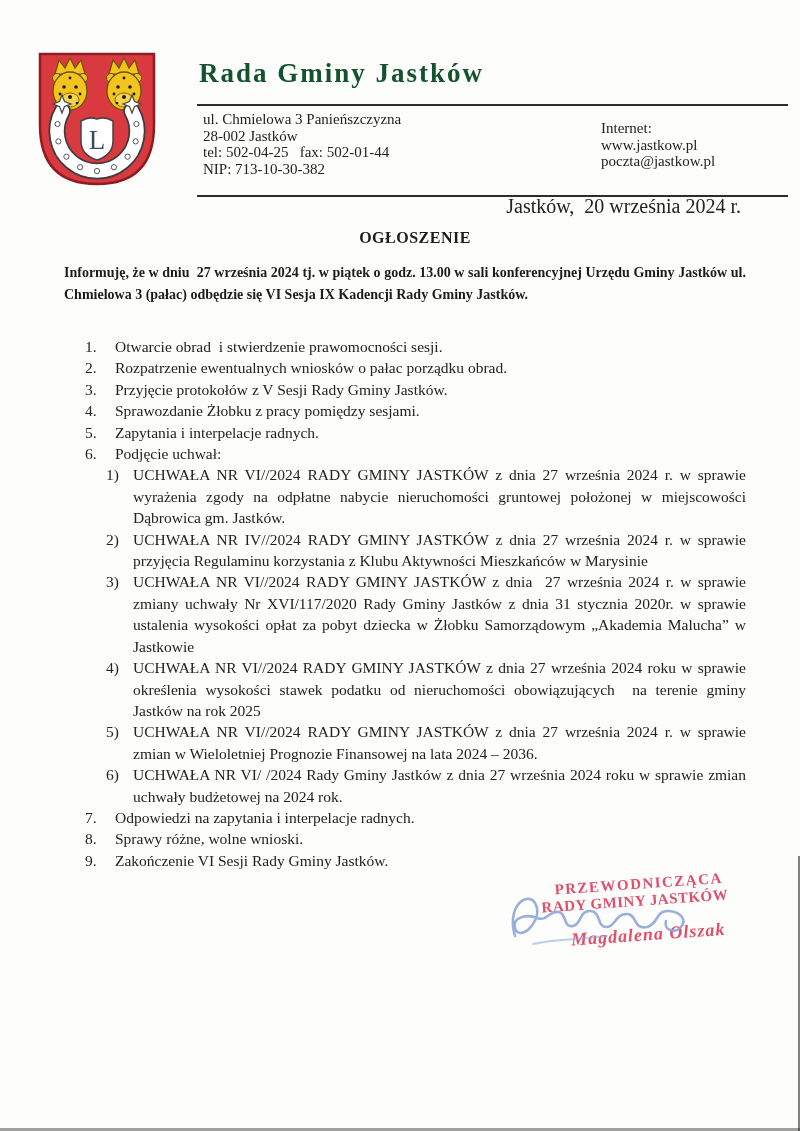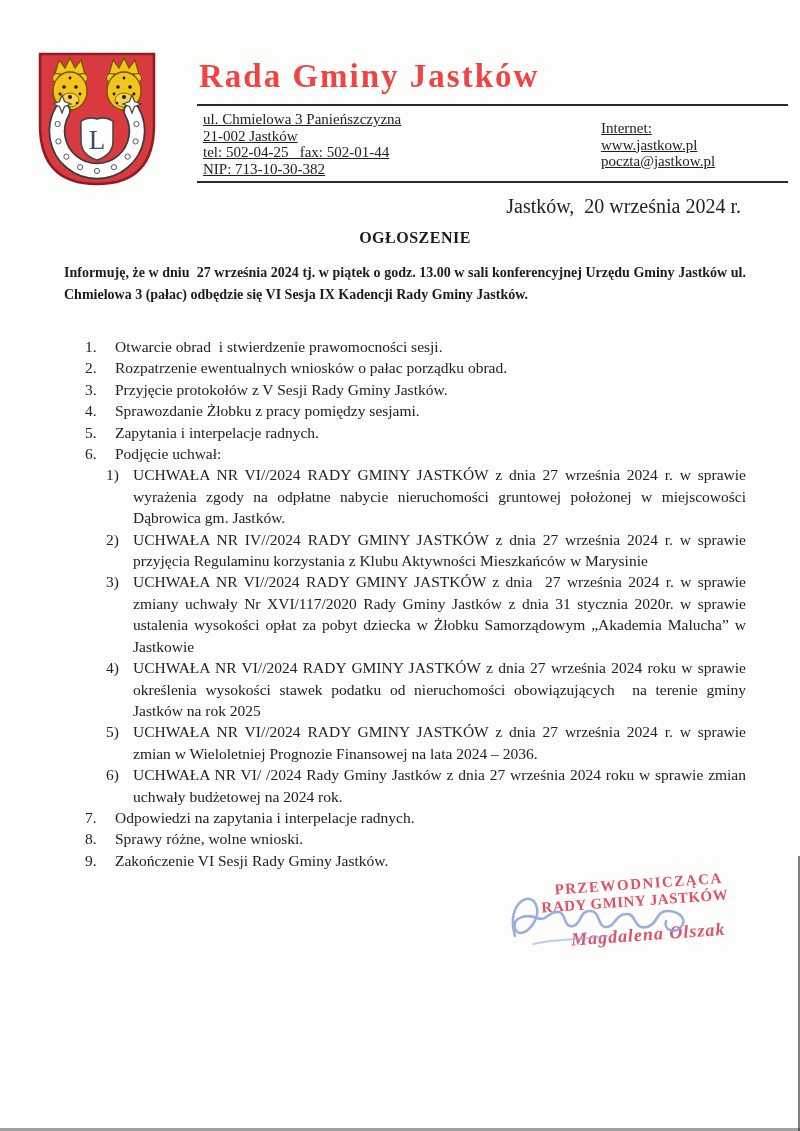--- a/index.html
+++ b/index.html
@@ -6,27 +6,27 @@
   .page {
     position:relative; width:800px; height:1131px; margin:0 auto;
     background:#fdfdfc; overflow:hidden;
     font-family:"Liberation Serif", serif; color:#1f1f1f;
   }
 
   
   .coat { position:absolute; left:33px; top:47px; width:128px; height:144px; }
   .org-title {
     position:absolute; left:199px; top:58px;
-    font-size:33px; font-weight:700; letter-spacing:2px; color:#ef4444;
+    font-size:27px; font-weight:700; letter-spacing:2px; color:#14532d;
     white-space:pre;
   }
   .contact-box {
     position:absolute; left:197px; top:104px; width:591px;
     border-top:2px solid #2c2c2c; border-bottom:2px solid #2c2c2c;
-    display:flex; padding:5px 0 4px 0; box-sizing:border-box;text-decoration:underline;
+    display:flex; padding:5px 0 18px 0; box-sizing:border-box;
   }
   .col-left  { width:398px; padding-left:6px; }
   .col-right { flex:1; padding-top:9px; }
   .contact-line { font-size:15px; line-height:16.5px; white-space:pre; color:#222; }
 
   .date-line {
     position:absolute; top:195px; right:59px;
     font-size:20px; white-space:pre; color:#222;
   }
 
@@ -138,21 +138,21 @@
       <path d="M 48,74 Q 56,69 64,72 Q 72,69 80,74 L 80,94 Q 80,108 64,113 Q 48,108 48,94 Z" fill="#ffffff" stroke="#444" stroke-width="1.5"></path>
       <text x="64" y="102" text-anchor="middle" font-size="27" font-family="Liberation Serif, serif" fill="#3a4a66">L</text>
     </g>
   </svg>
 
   <div class="org-title">Rada Gminy Jastków</div>
 
   <div class="contact-box">
     <div class="col-left">
       <div class="contact-line">ul. Chmielowa 3 Panieńszczyzna</div>
-      <div class="contact-line">21-002 Jastków</div>
+      <div class="contact-line">28-002 Jastków</div>
       <div class="contact-line">tel: 502-04-25&nbsp;&nbsp; fax: 502-01-44</div>
       <div class="contact-line">NIP: 713-10-30-382</div>
     </div>
     <div class="col-right">
       <div class="contact-line">Internet:</div>
       <div class="contact-line">www.jastkow.pl</div>
       <div class="contact-line">poczta@jastkow.pl</div>
     </div>
   </div>
 

